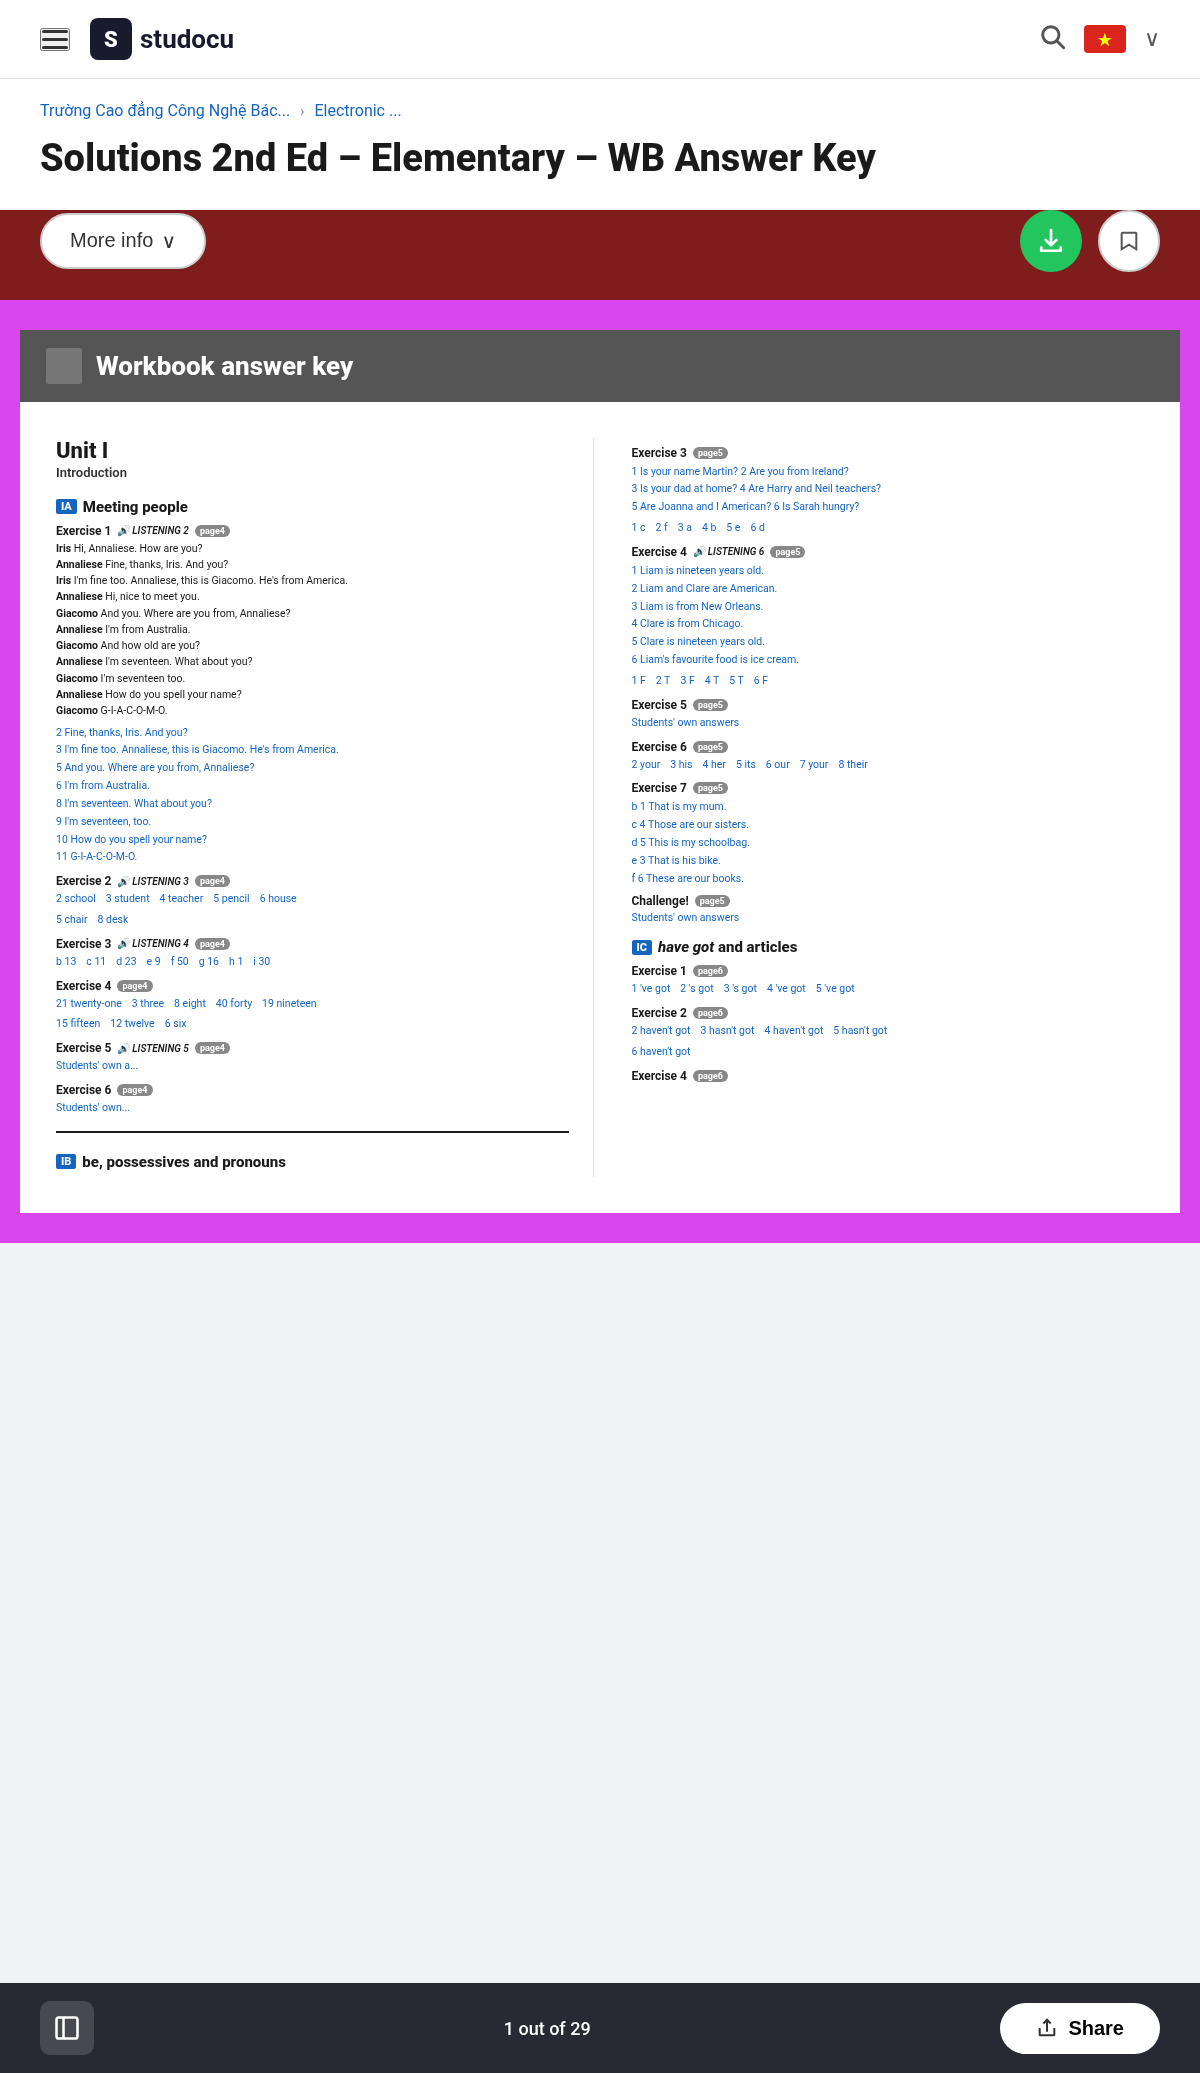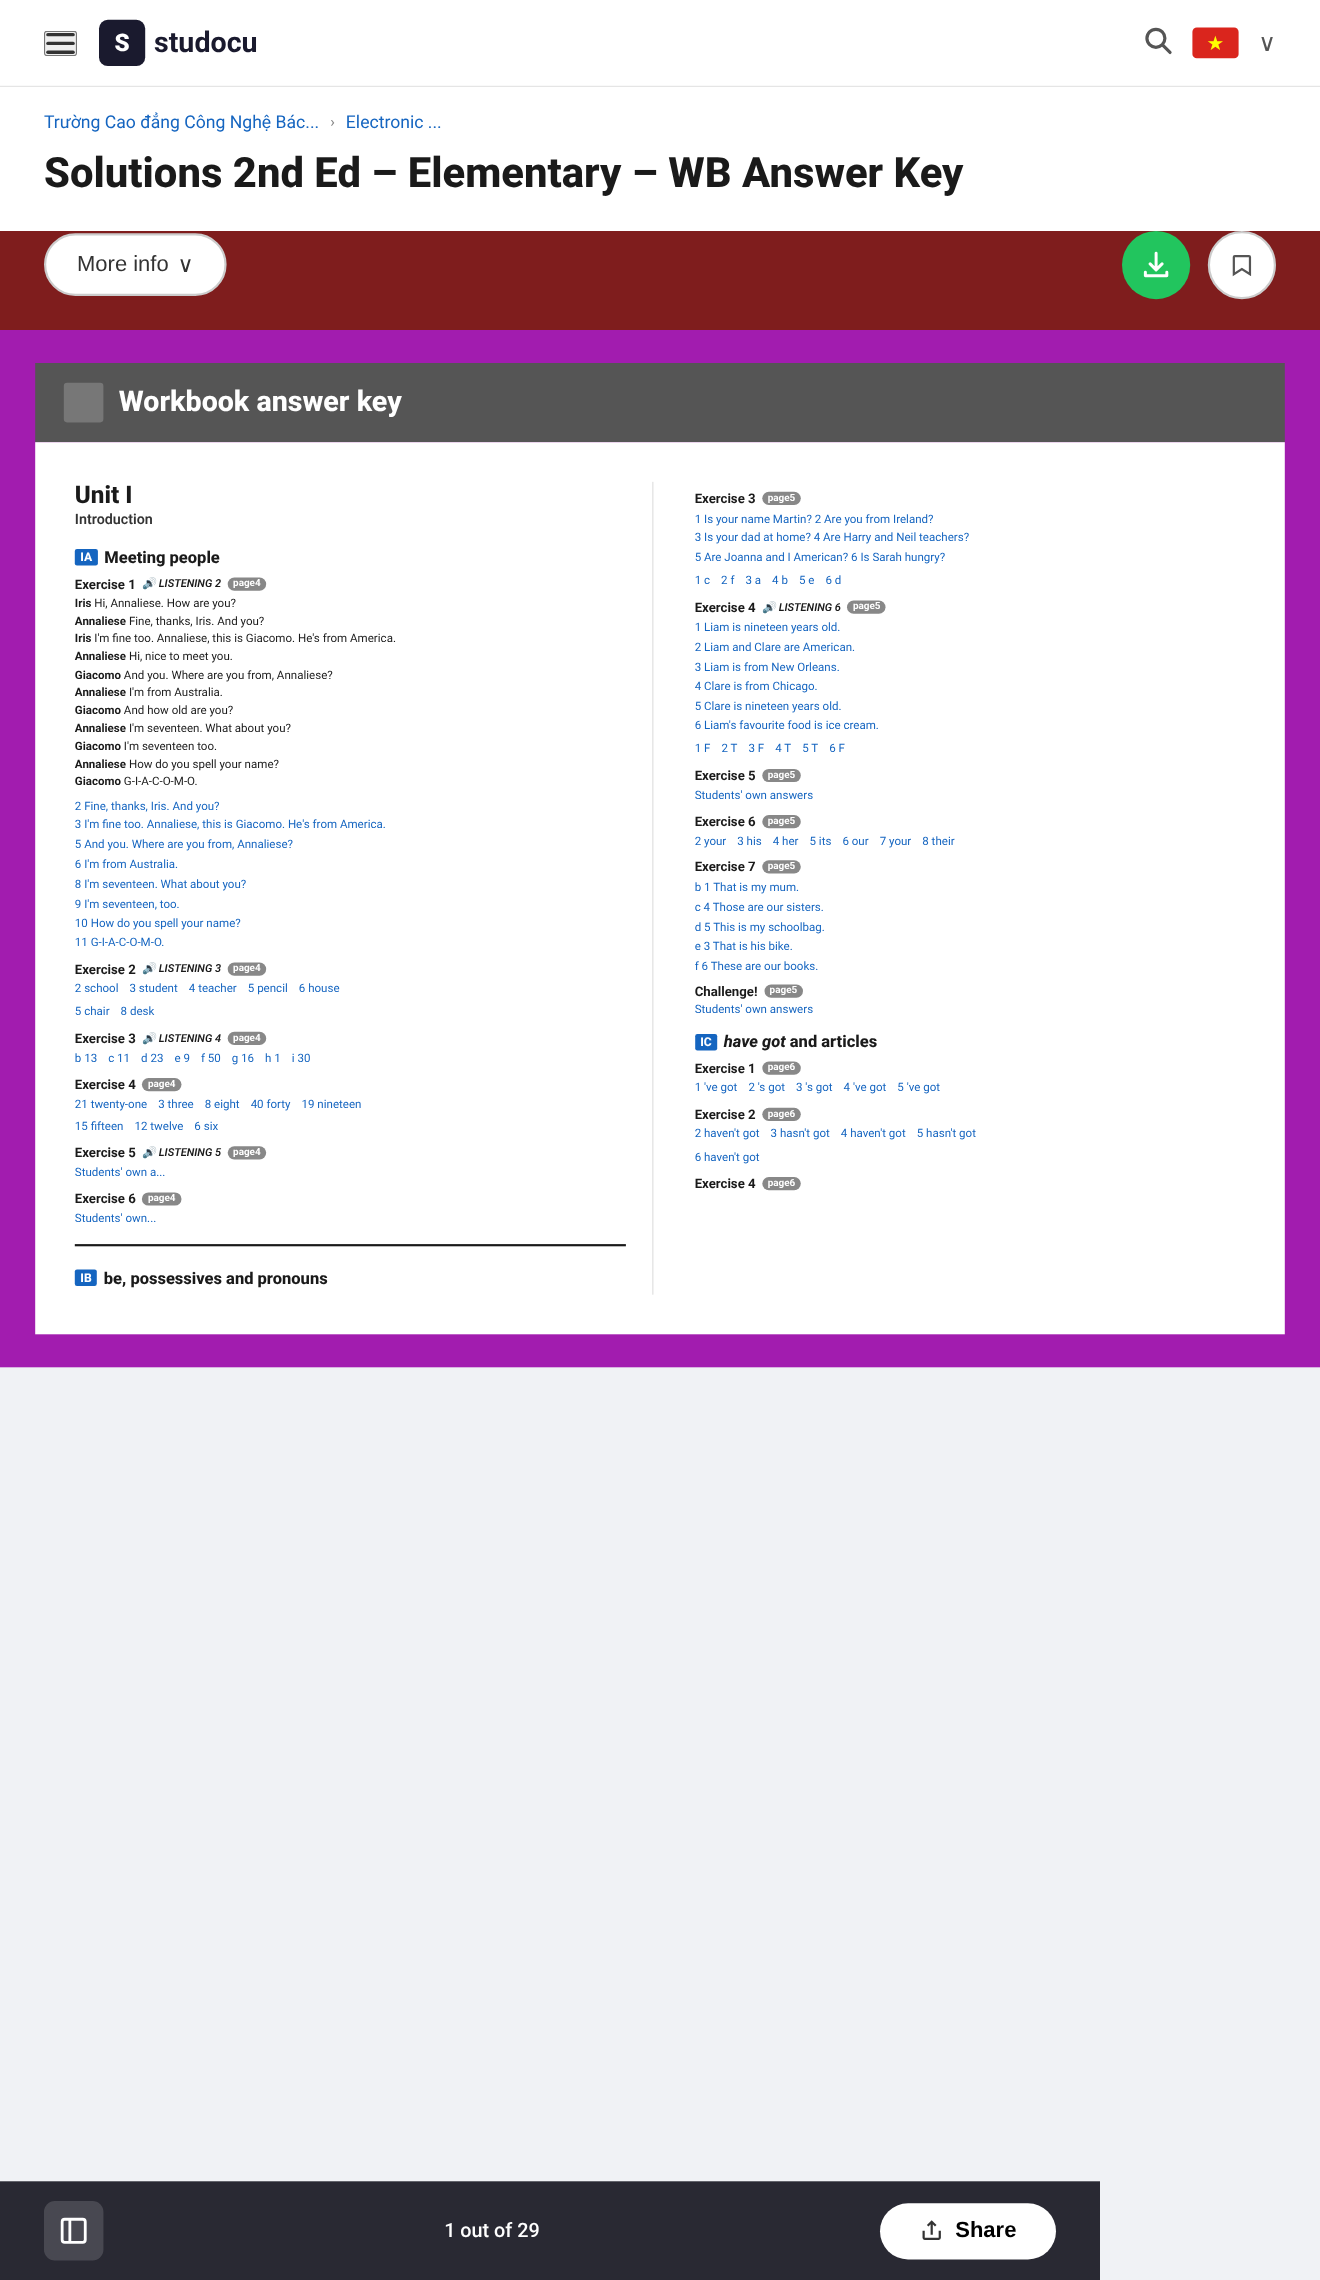--- a/index.html
+++ b/index.html
@@ -172,22 +172,22 @@
       border: 2px solid #ccc;
       border-radius: 50%;
       display: flex;
       align-items: center;
       justify-content: center;
       cursor: pointer;
     }
 
     
     .doc-section {
-      background: #a21caf;
-      padding: 30px 32px;
+      background: #d946ef;
+      padding: 30px 20px;
     }
     .doc-header {
       background: #555;
       color: white;
       padding: 18px 26px;
       font-size: 26px;
       font-weight: 800;
       display: flex;
       align-items: center;
       gap: 14px;
@@ -320,21 +320,21 @@
       align-items: center;
       gap: 6px;
       margin-bottom: 6px;
     }
 
     
     .bottom-bar {
       position: fixed;
       bottom: 0;
       left: 0;
-      width: 1000px;
+      width: 1200px;
       background: rgba(30,30,40,0.95);
       padding: 18px 40px;
       display: flex;
       align-items: center;
       gap: 20px;
       border-radius: 0;
       z-index: 100;
     }
     .panel-icon-btn {
       background: rgba(255,255,255,0.15);

